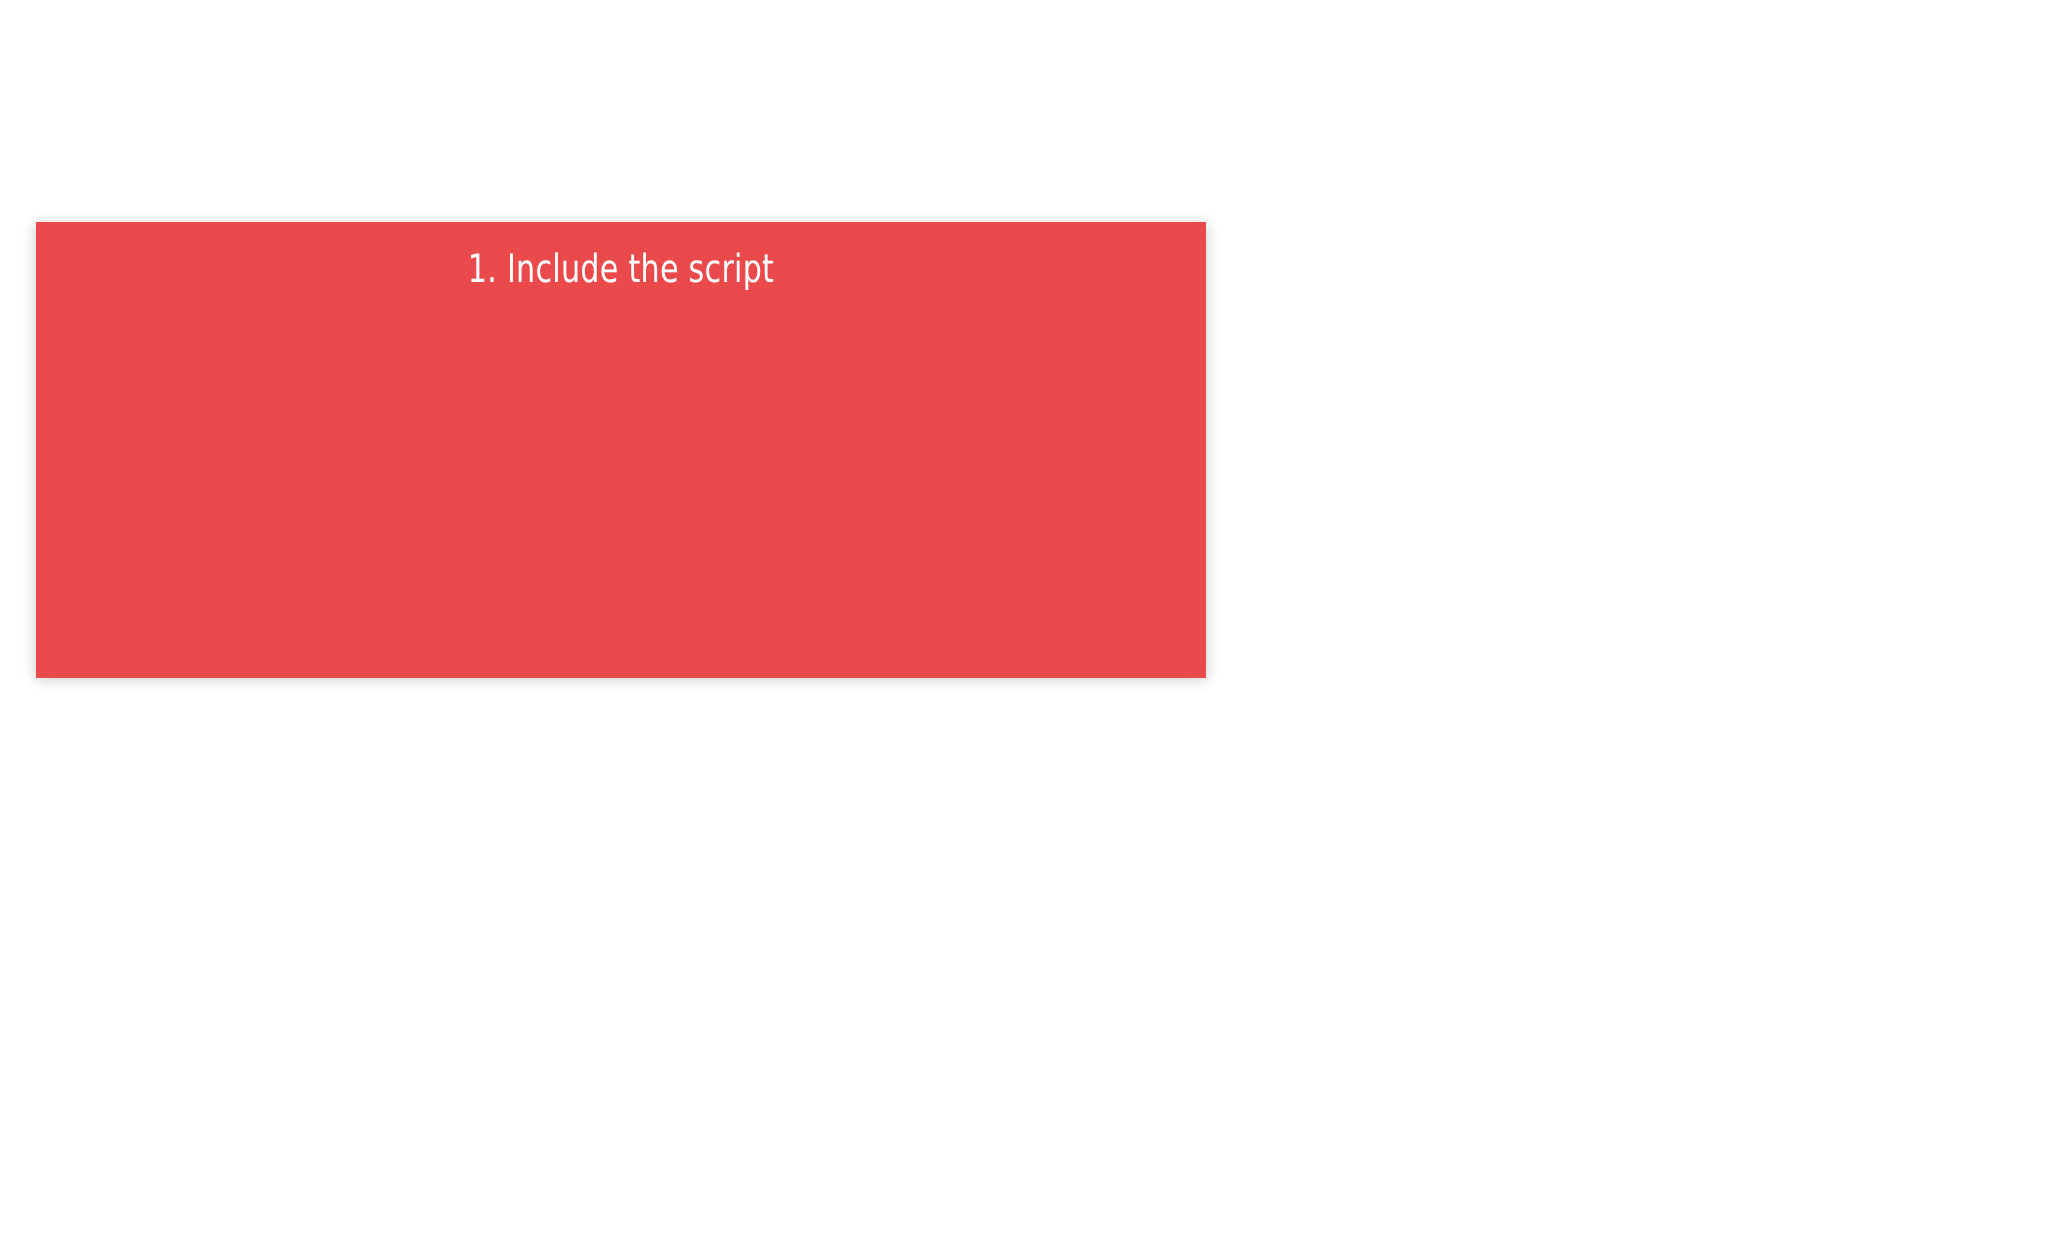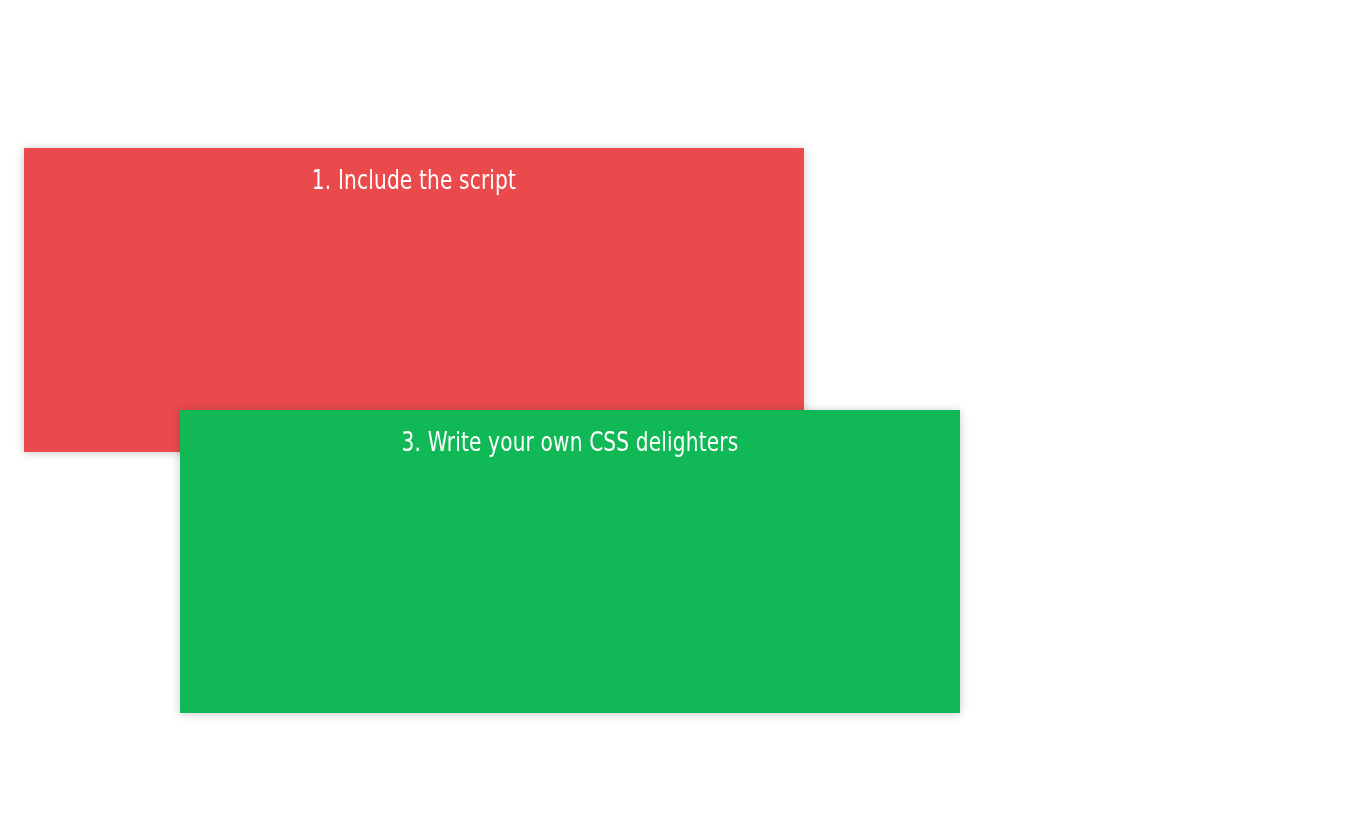--- a/index.html
+++ b/index.html
@@ -84,17 +84,14 @@
 </head>
 <body style="background: rgb(255, 255, 255);">
 
 <div id="stage">
 
   <section class="panel" id="panel-step-1" style="background-color: rgb(234, 74, 76);">
     <span class="panel-title" style="color: rgb(255, 255, 255);">1. Include the script</span>
   </section>
 
 
-  <section class="panel" id="panel-step-3" style="background-color: rgb(16, 185, 85);">
-    <span class="panel-title" style="color: rgb(255, 255, 255);">3. Write your own CSS delighters</span>
-  </section>
 
 </div>
 
 </body></html>

